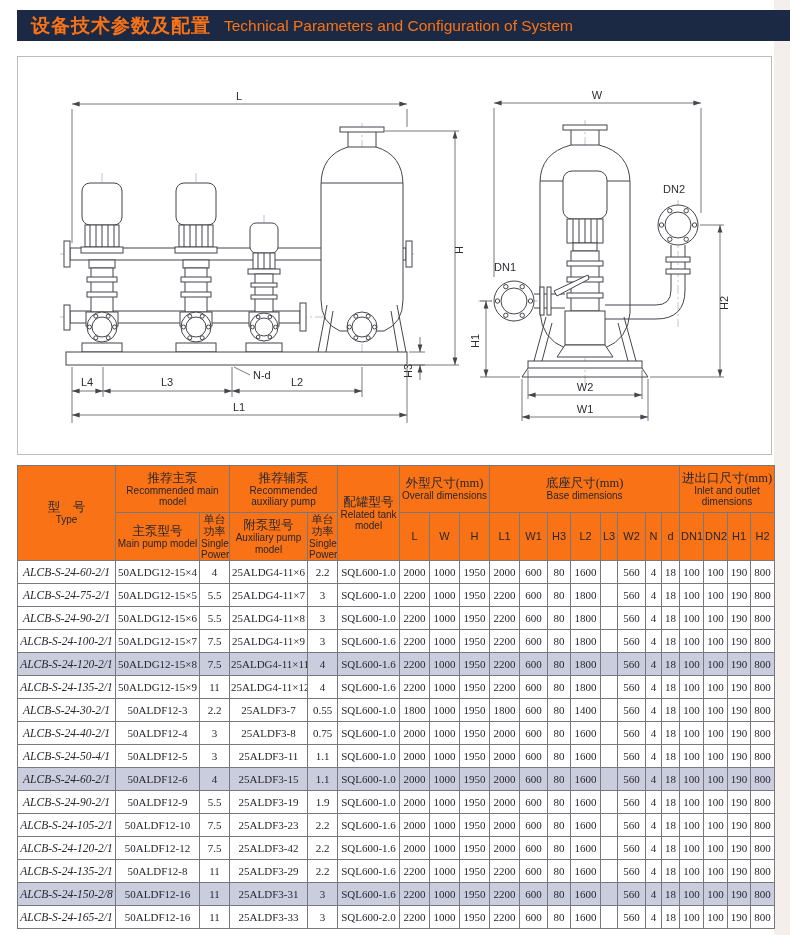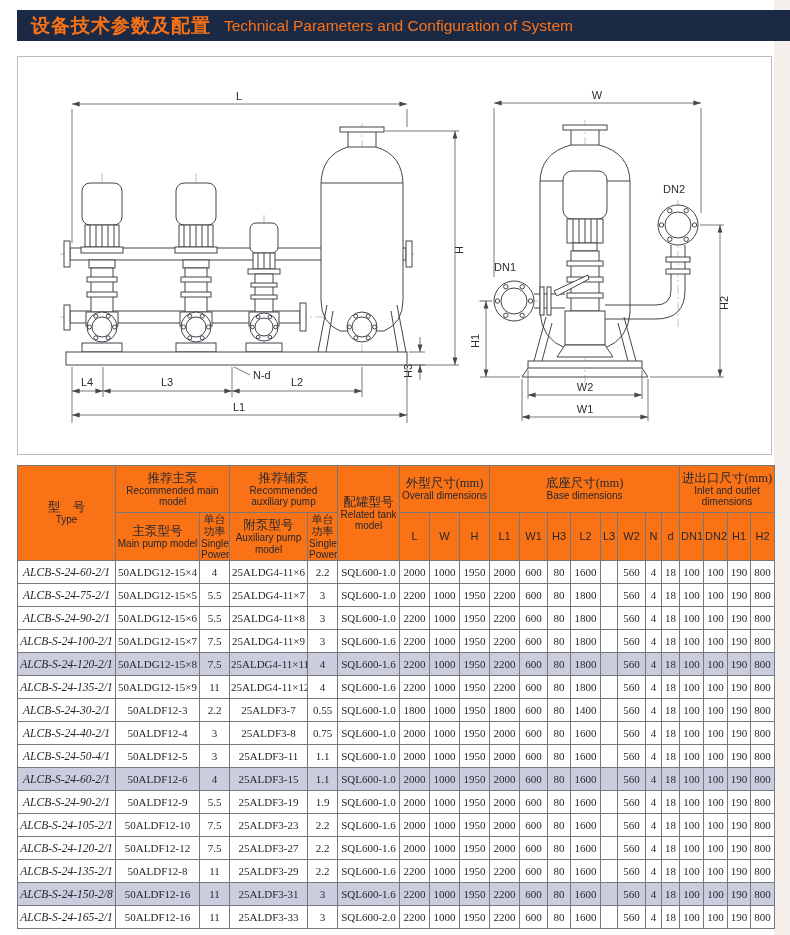--- a/index.html
+++ b/index.html
@@ -684,21 +684,21 @@
         <td>18</td>
         <td>100</td>
         <td>100</td>
         <td>190</td>
         <td>800</td>
       </tr>
       <tr>
         <td class="type-cell">ALCB-S-24-120-2/1</td>
         <td>50ALDF12-12</td>
         <td>7.5</td>
-        <td>25ALDF3-27</td>
+        <td>25ALDF3-42</td>
         <td>2.2</td>
         <td>SQL600-1.6</td>
         <td>2000</td>
         <td>1000</td>
         <td>1950</td>
         <td>2000</td>
         <td>600</td>
         <td>80</td>
         <td>1600</td>
         <td></td>

